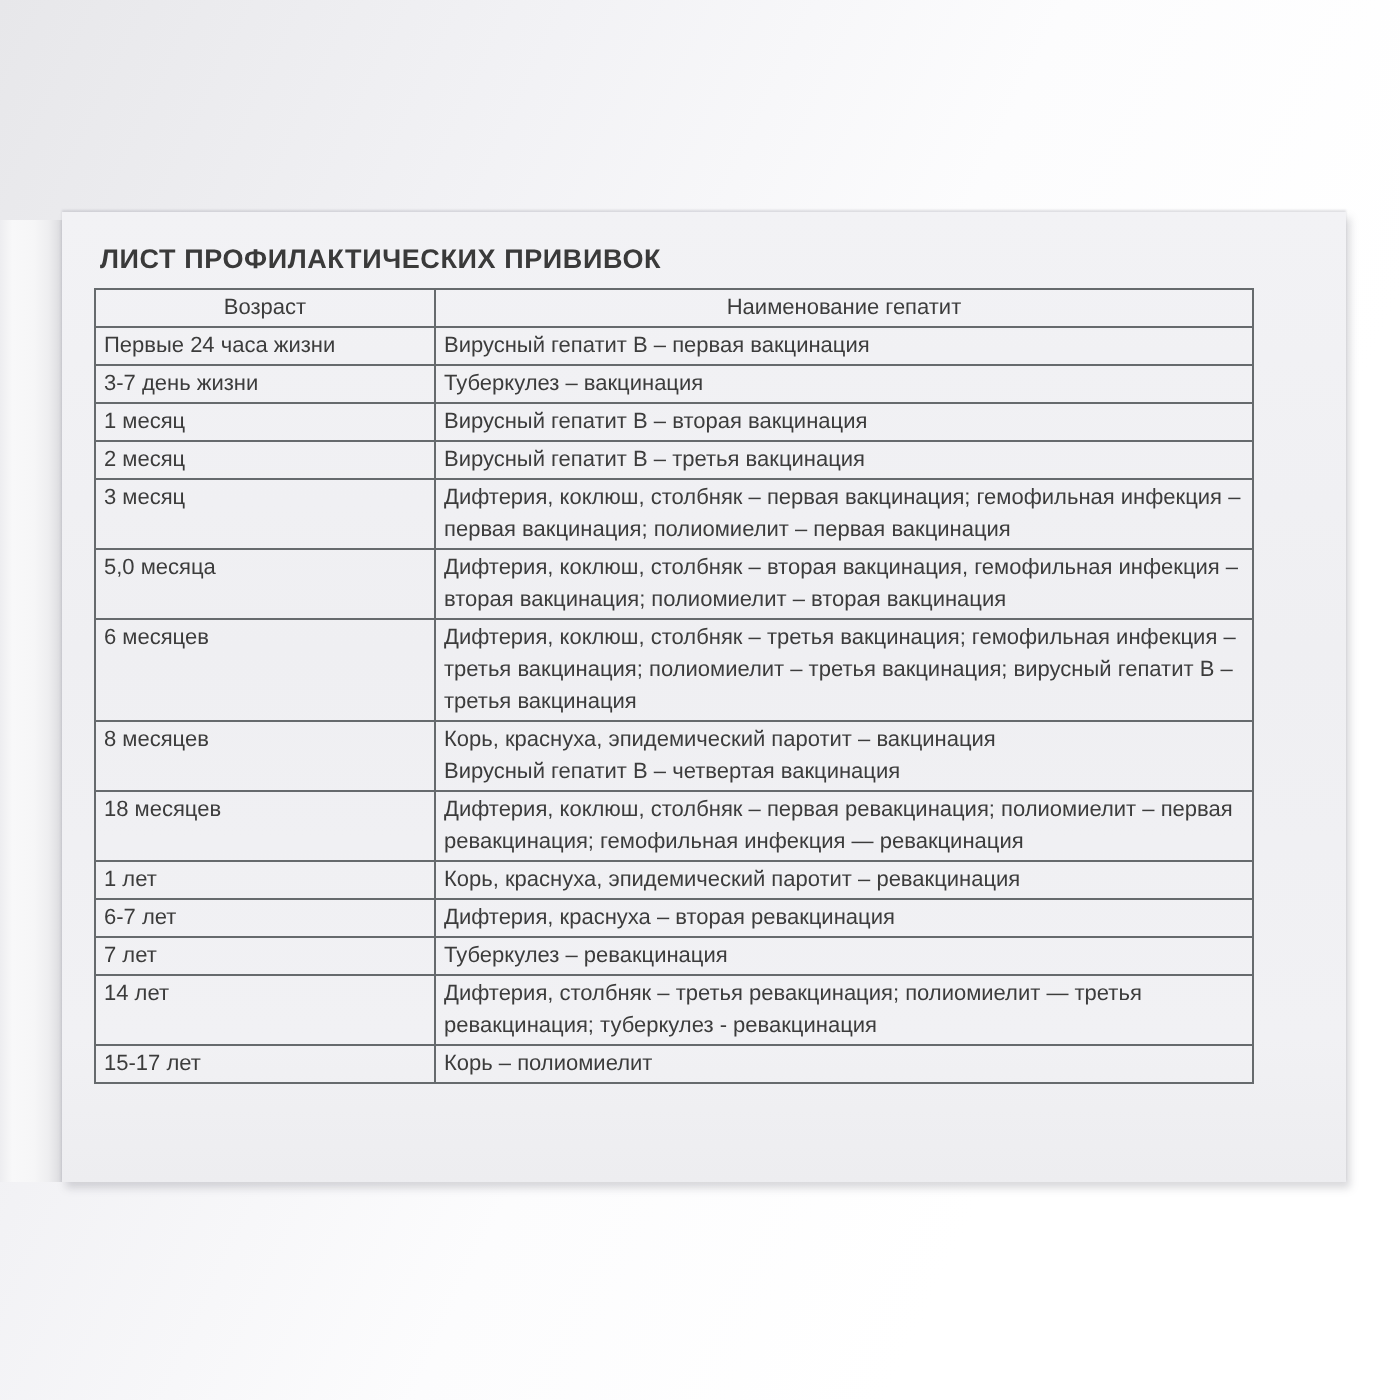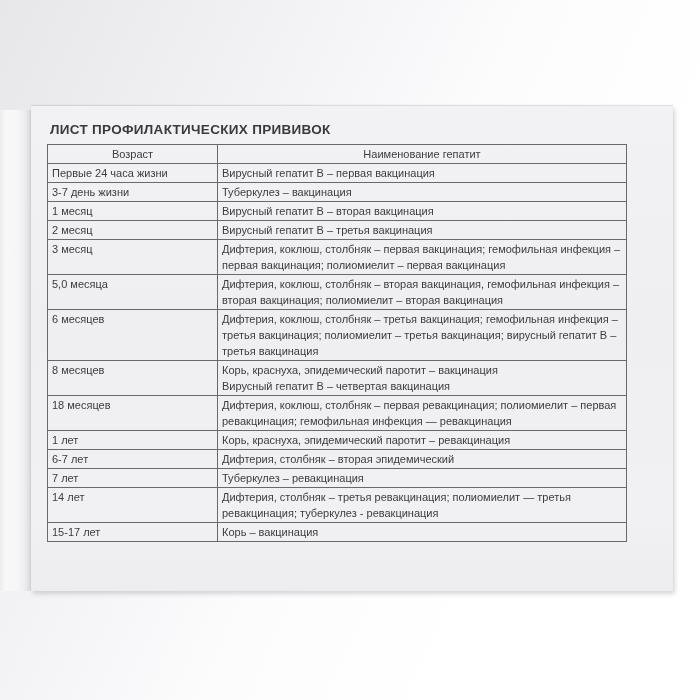--- a/index.html
+++ b/index.html
@@ -109,29 +109,29 @@
       <tr>
         <td class="age">18 месяцев</td>
         <td class="vac">Дифтерия, коклюш, столбняк – первая ревакцинация; полиомиелит – первая ревакцинация; гемофильная инфекция — ревакцинация</td>
       </tr>
       <tr>
         <td class="age">1 лет</td>
         <td class="vac">Корь, краснуха, эпидемический паротит – ревакцинация</td>
       </tr>
       <tr>
         <td class="age">6-7 лет</td>
-        <td class="vac">Дифтерия, столбняк – вторая эпидемический</td>
+        <td class="vac">Дифтерия, краснуха – вторая ревакцинация</td>
       </tr>
       <tr>
         <td class="age">7 лет</td>
         <td class="vac">Туберкулез – ревакцинация</td>
       </tr>
       <tr>
         <td class="age">14 лет</td>
         <td class="vac">Дифтерия, столбняк – третья ревакцинация; полиомиелит — третья ревакцинация; туберкулез - ревакцинация</td>
       </tr>
       <tr>
         <td class="age">15-17 лет</td>
-        <td class="vac">Корь – вакцинация</td>
+        <td class="vac">Корь – полиомиелит</td>
       </tr>
     </tbody>
   </table>
 </div>
 
 </body></html>

